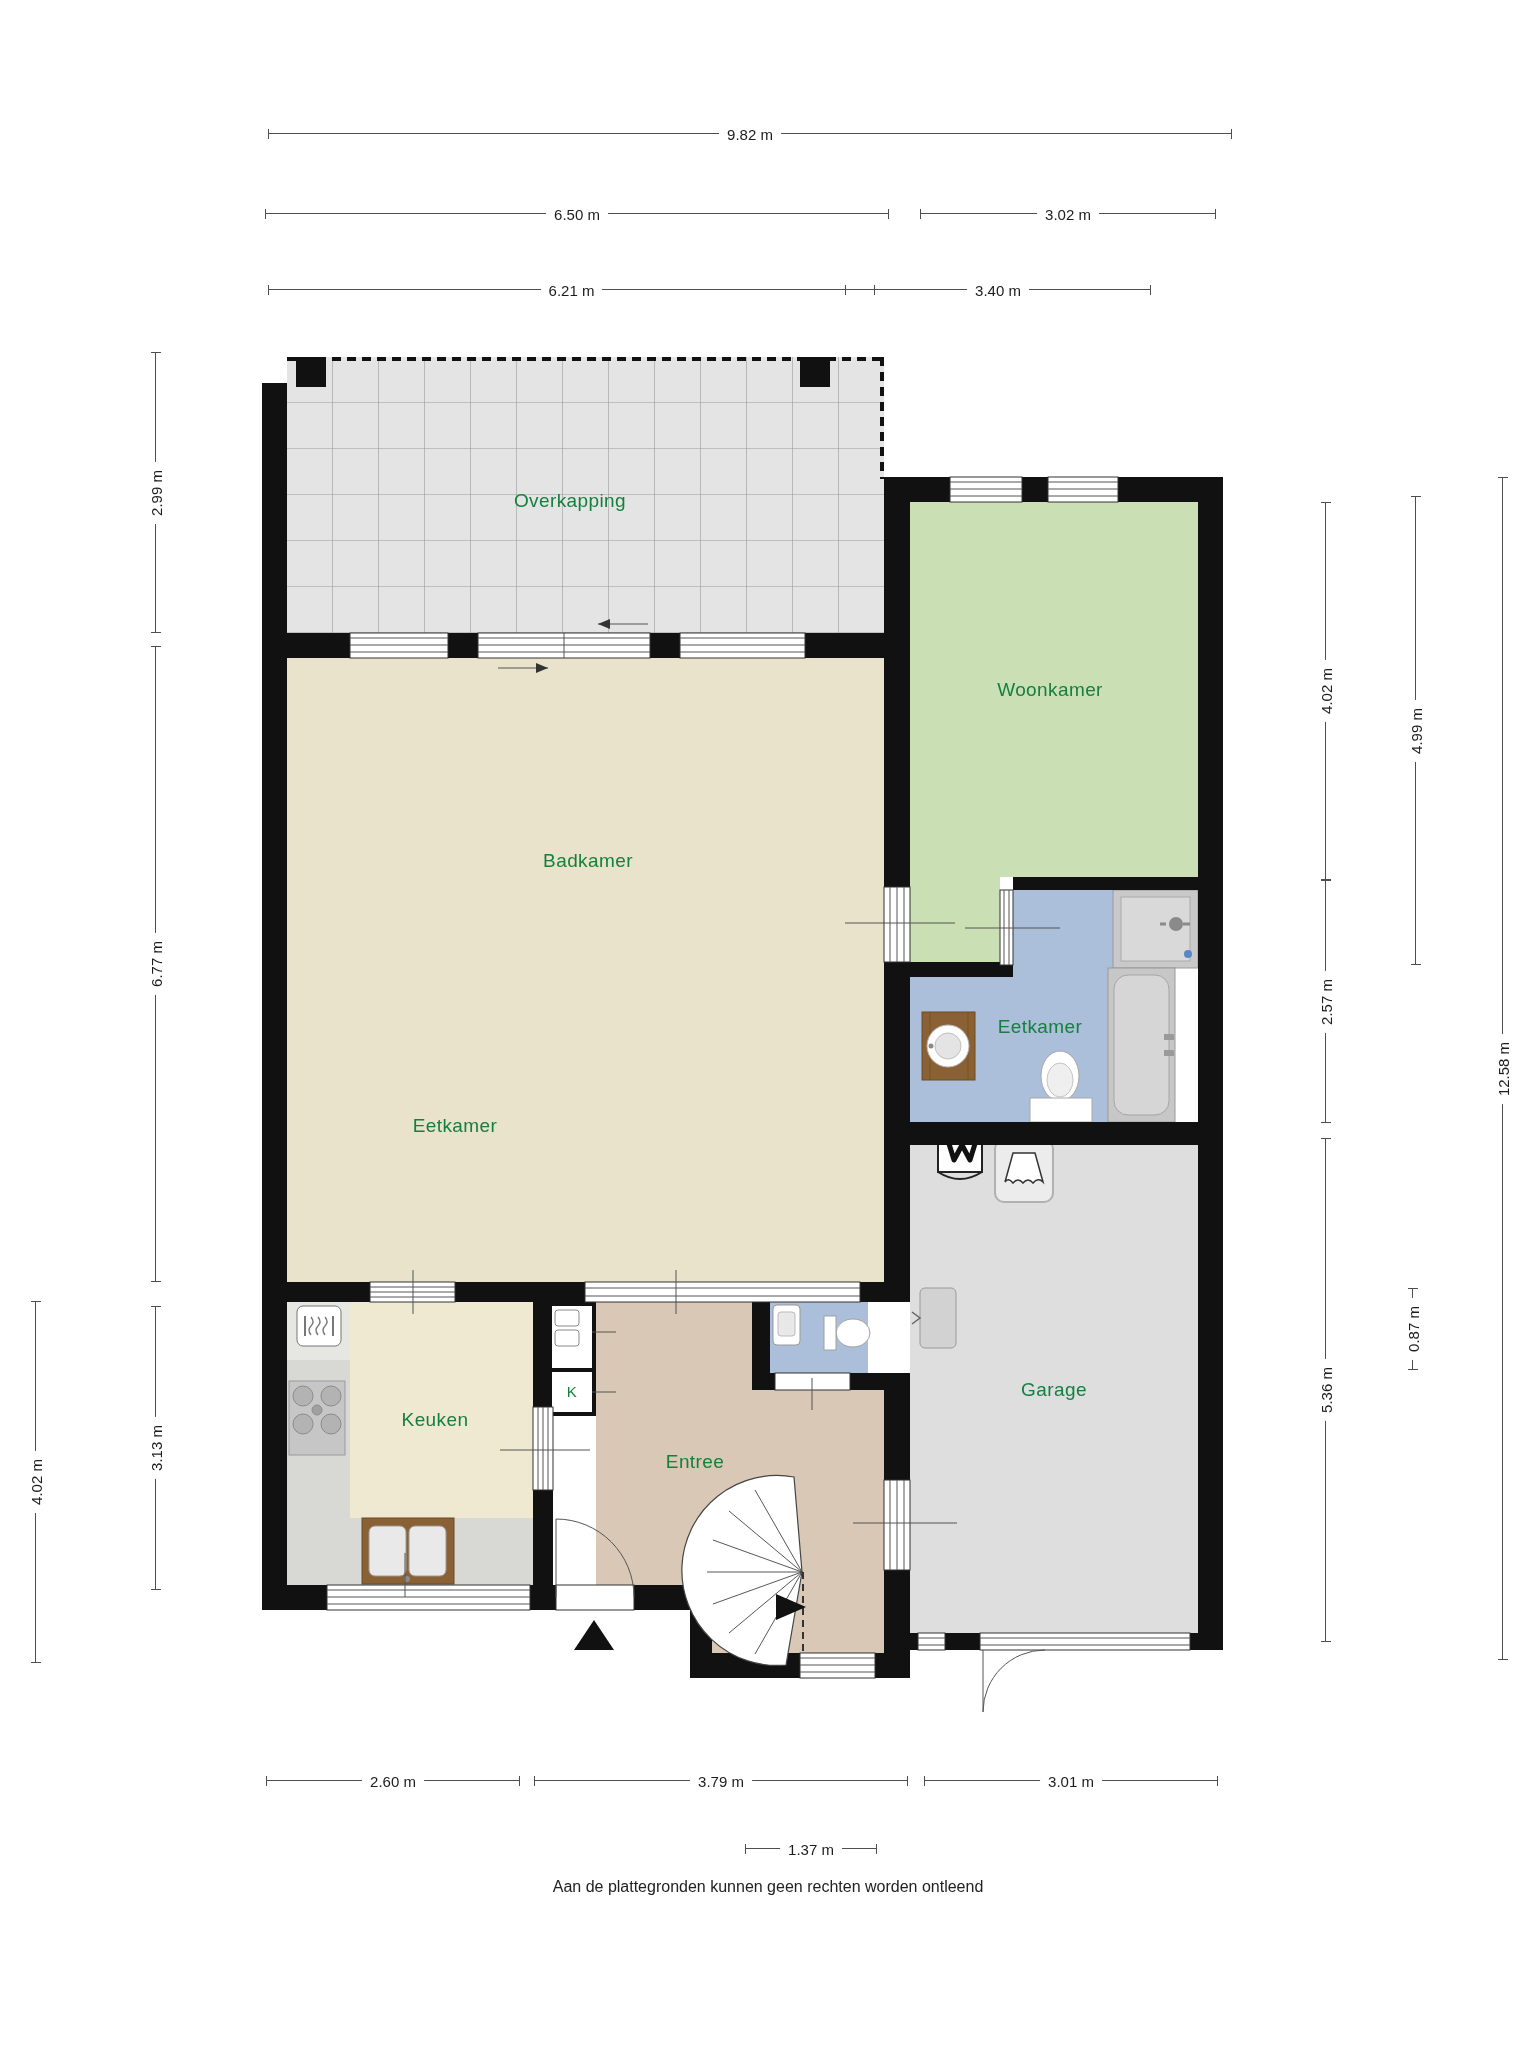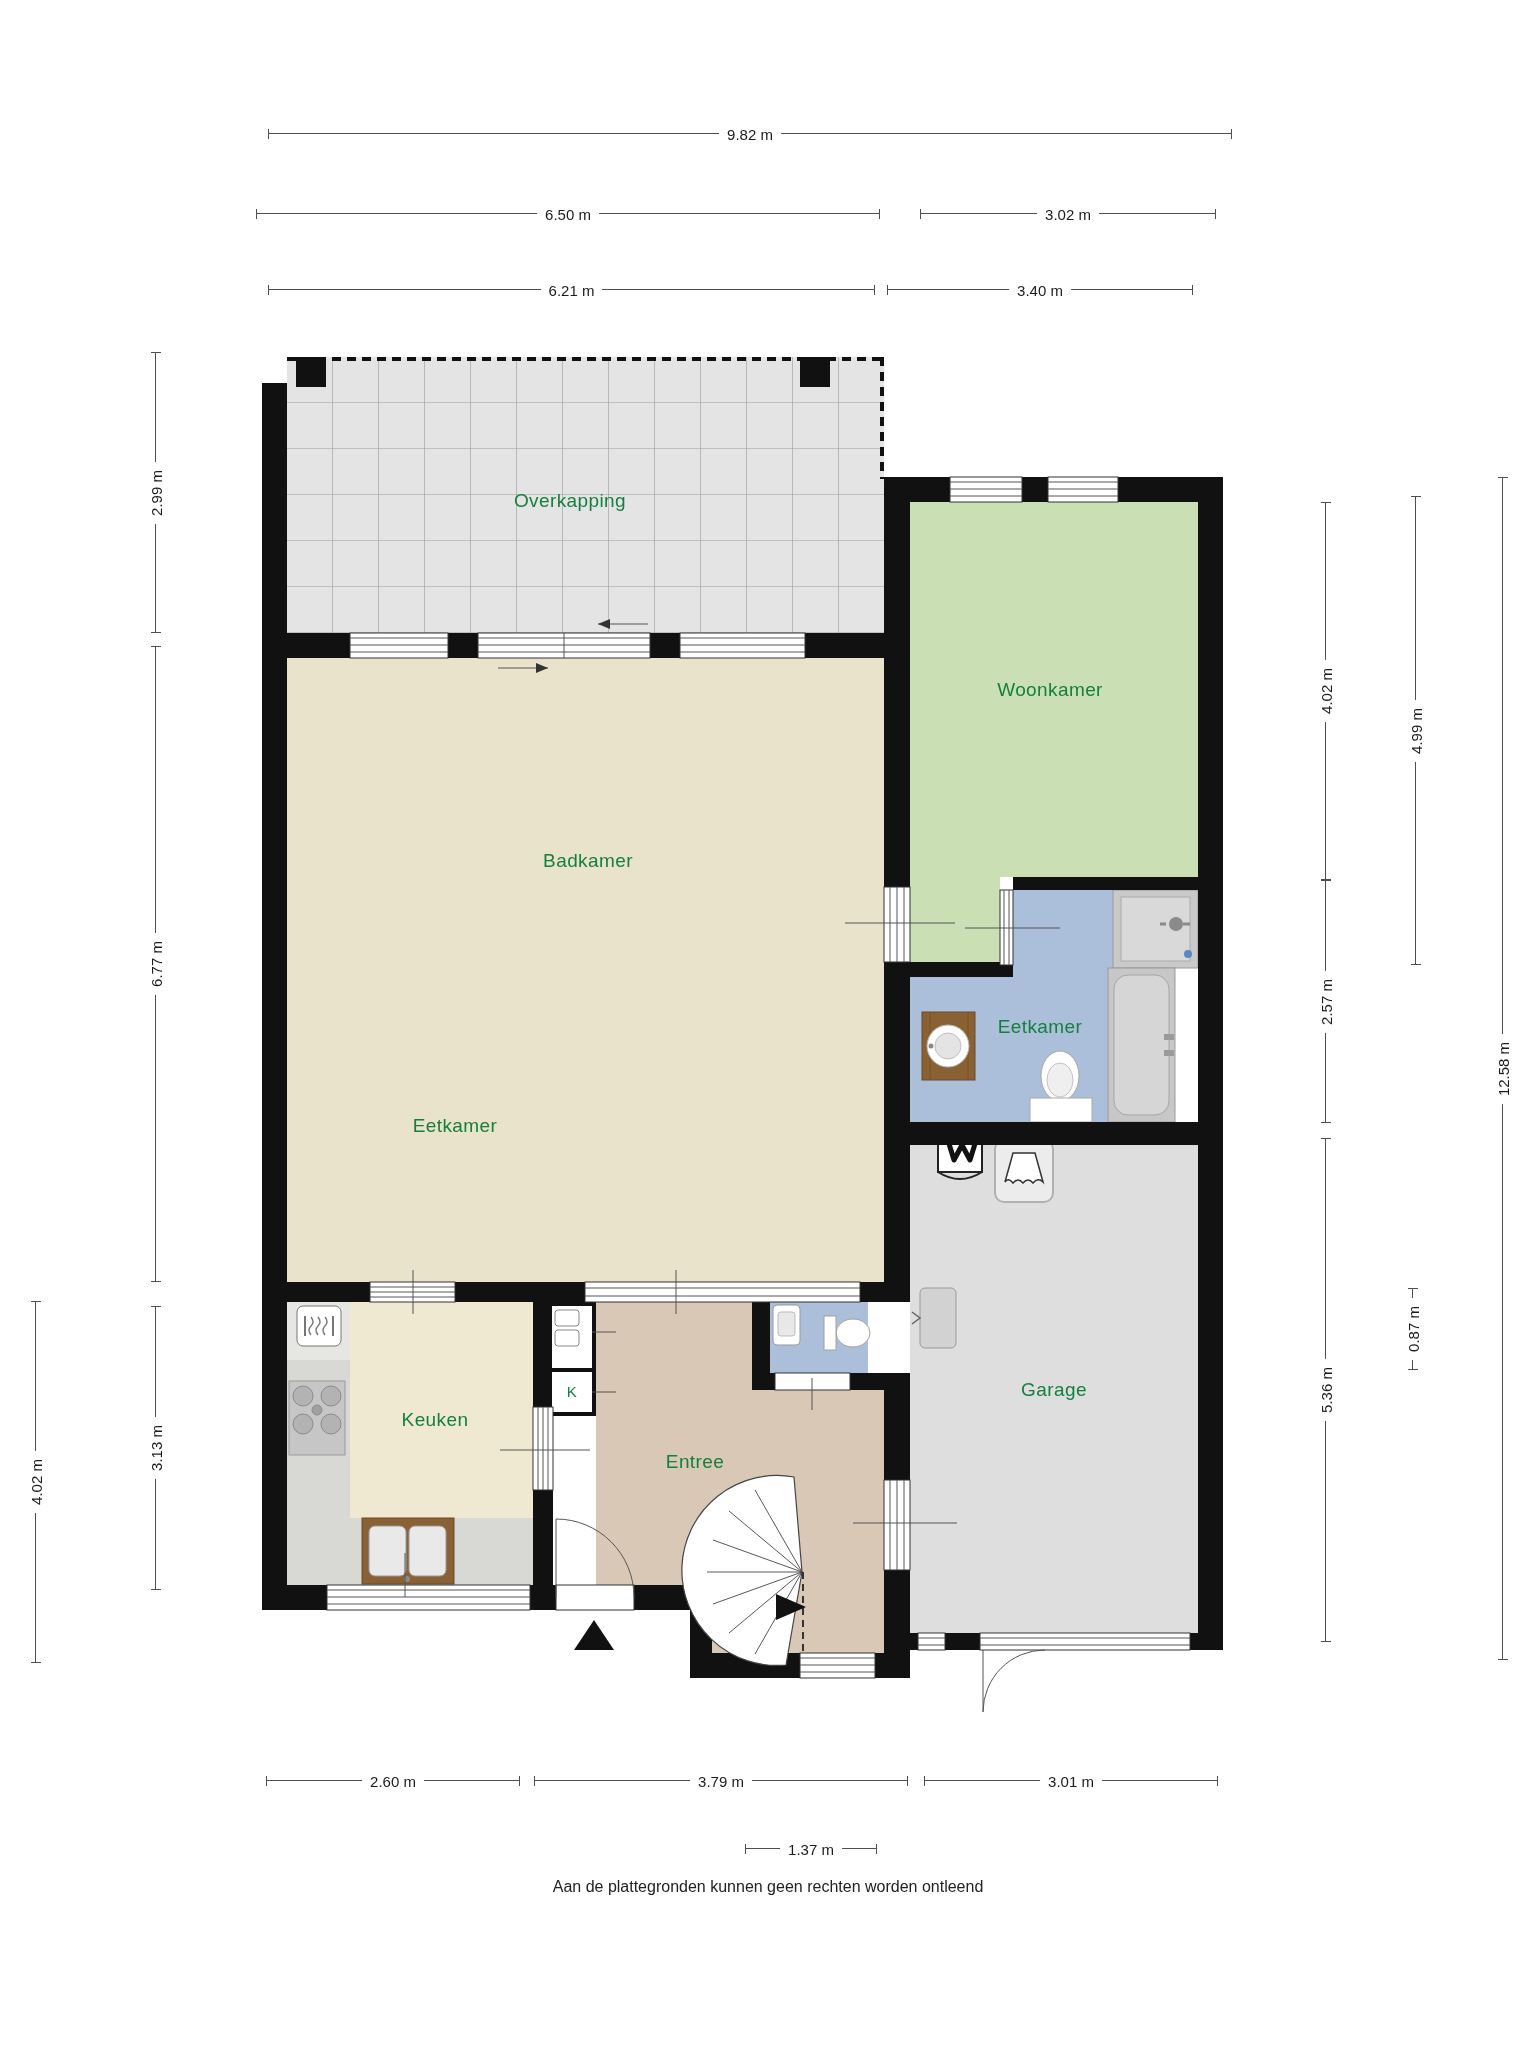--- a/index.html
+++ b/index.html
@@ -265,30 +265,30 @@
 <div class="room-label" style="left:1050px;top:690px">Woonkamer</div>
 <div class="room-label" style="left:1040px;top:1027px">Eetkamer</div>
 <div class="room-label" style="left:435px;top:1420px">Keuken</div>
 <div class="room-label" style="left:695px;top:1462px">Entree</div>
 <div class="room-label" style="left:1054px;top:1390px">Garage</div>
 <div class="room-label small" style="left:572px;top:1391px">K</div>
 
 <div class="dimH" style="left:268px;top:133px;width:964px">
       <span>9.82 m</span>
     </div>
-<div class="dimH" style="left:256px;top:213px;width:624px">
+<div class="dimH" style="left:265px;top:213px;width:624px">
       <span>6.50 m</span>
     </div>
 <div class="dimH" style="left:920px;top:213px;width:296px">
       <span>3.02 m</span>
     </div>
 <div class="dimH" style="left:268px;top:289px;width:607px">
       <span>6.21 m</span>
     </div>
-<div class="dimH" style="left:887px;top:289px;width:306px">
+<div class="dimH" style="left:845px;top:289px;width:306px">
       <span>3.40 m</span>
     </div>
 
 <div class="dimV" style="left:155px;top:352px;height:281px">
       <span>2.99 m</span>
     </div>
 <div class="dimV" style="left:155px;top:646px;height:636px">
       <span>6.77 m</span>
     </div>
 <div class="dimV" style="left:155px;top:1306px;height:284px">

